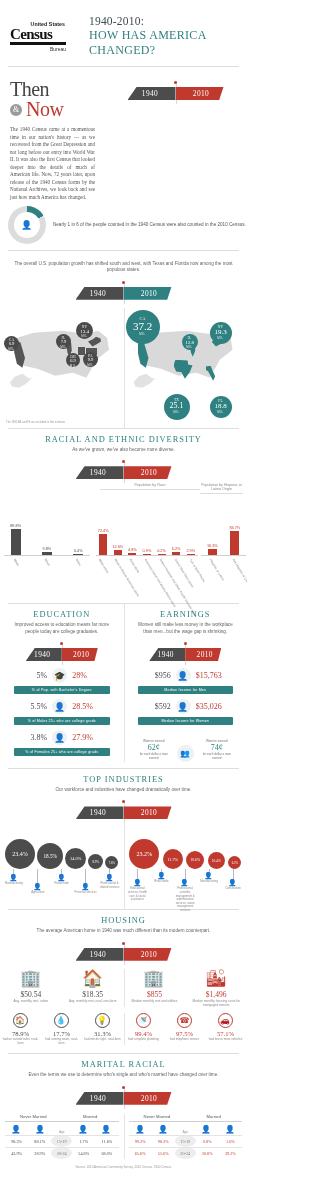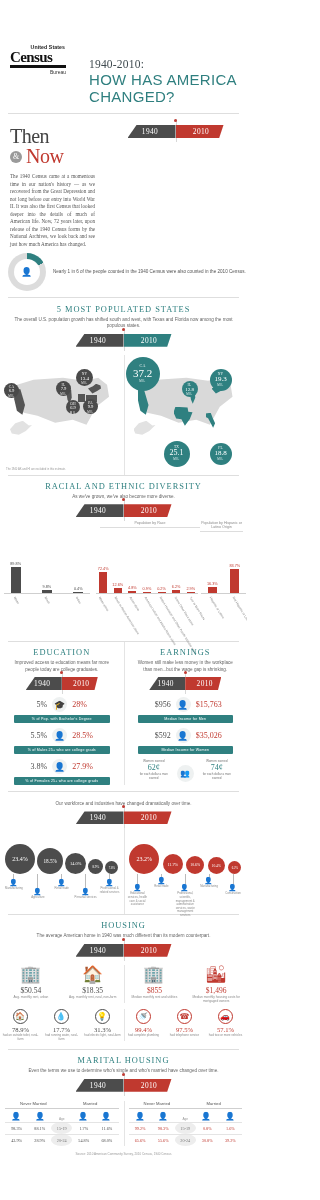--- a/index.html
+++ b/index.html
@@ -11,31 +11,31 @@
   }
   body { width: 247px; height: 1200px; overflow: hidden; position: relative; }
 
   
   .header { padding: 12px 10px 8px 10px; display: flex; align-items: center; gap: 23px; }
   .logo { width: 56px; flex: 0 0 56px; padding-top: 2px; }
   .logo-top { font-size: 5.2px; font-weight: bold; color: #222; letter-spacing: .1px; text-align: right; padding-right: 1px;}
   .logo-main { font-size: 15px; font-weight: bold; color: #111; letter-spacing: -.6px; line-height: 14px; font-family: "Liberation Serif", serif; }
   .logo-rule { height: 3px; background: #111; margin: 1px 0 1px 0; }
   .logo-bot { font-size: 5px; color: #333; text-align: right; }
-  .head-titles { padding-top: 3px; margin-top: 43px; }
+  .head-titles { padding-top: 3px; }
   .head-t1 { font-family: "Liberation Serif", serif; font-size: 11.5px; color: #3f4a4f; letter-spacing: .2px; }
-  .head-t2 { font-family: Liberation Sans, sans-serif; font-size: 15px; color: #2f7f7f; letter-spacing: .3px; margin-top: 1px; }
+  .head-t2 { font-family: Liberation Serif, serif; font-size: 12px; color: #2f7f7f; letter-spacing: .3px; margin-top: 1px; }
 
   .hr { height: 1px; background: #dedede; margin: 0 8px; }
 
   
   .sect-title { text-align: center; font-family: "Liberation Serif", serif; font-size: 8.4px; color: #2f8080; letter-spacing: 1px; }
   .sect-sub { text-align: center; font-size: 4.6px; color: #666; line-height: 6.4px; margin: 3px 14px 0 14px; }
 
-  .ribbon-wrap { position: relative; height: 20px; margin-top: 1px; text-decoration: underline; }
+  .ribbon-wrap { position: relative; height: 20px; margin-top: 10px; text-decoration: underline; }
   .ribbon-wrap .cl { position: absolute; left: 50%; top: -3px; width: 1px; height: 23px; background: #d8d8d8; }
   .ribbon-wrap .dot { position: absolute; left: 50%; top: -3px; width: 3px; height: 3px; margin-left: -1.5px; border-radius: 50%; background: #c13b33; }
   .rib { position: absolute; top: 3px; height: 13px; line-height: 13px; font-family: "Liberation Serif", serif; font-size: 7.4px; color: #fff; text-align: center; letter-spacing: .4px; }
   .rib.left { right: 50%; width: 48px; background: #4c4c4c;
     clip-path: polygon(9px 0, 100% 0, 100% 100%, 0 100%); padding-right: 3px; }
   .rib.right { left: 50%; width: 48px; background: #c0392f;
     clip-path: polygon(0 0, 100% 0, 91% 100%, 0 100%); padding-left: 3px; }
   .rib.right.teal { background: #2f8080; }
 
   
@@ -126,21 +126,21 @@
 
   
   .two-col { display:flex; position:relative; }
   .col { width:50%; padding: 0 6px; }
   .stat-row { display:flex; align-items:center; justify-content:center; gap:5px; margin-top:5px; }
   .stat-old { font-family:"Liberation Serif", serif; font-size:8px; color:#4c4c4c; min-width:30px; text-align:right; }
   .stat-new { font-family:"Liberation Serif", serif; font-size:8px; color:#c0392f; min-width:34px; text-align:left; }
   .stat-ic { width:15px; height:15px; border-radius:50%; background:#eef1f1; display:flex;align-items:center;justify-content:center;
      font-size:9px; color:#2f8080; flex:0 0 15px;}
   .stat-bar { margin:3px 8px 0 8px; background:#2f8080; color:#fff; font-size:3.6px; text-align:center; padding:2px 0; border-radius:1px; letter-spacing:.2px;}
-  .cents-row { display:flex; justify-content:center; align-items:flex-start; gap:4px; margin-top:5px; }
+  .cents-row { display:flex; justify-content:center; align-items:flex-start; gap:4px; margin-top:14px; }
   .cents { text-align:center; width:38px; }
   .cents .cap { font-size:3.2px; color:#777; }
   .cents .big { font-family:"Liberation Serif", serif; font-size:8px; color:#2f8080; line-height:9px;}
   .cents .sub { font-size:3px; color:#777; line-height:4px; }
   .cents-ic { width:17px;height:17px;border-radius:50%;background:#eef1f1;display:flex;align-items:center;justify-content:center;
     font-size:8px;color:#2f8080;margin-top:6px; flex:0 0 17px;}
 
   
   .ind-head { display:flex; text-align:center; margin-top:5px; }
   .ind-head > div { width:50%; }
@@ -232,21 +232,20 @@
 <div class="donut-row">
   <div class="donut">
     <div class="donut-icon">👤</div>
   </div>
   <div class="donut-txt">Nearly 1 in 6 of the people counted in the 1940 Census were also counted in the 2010 Census.</div>
 </div>
 
 <div class="hr" style="margin-top:6px"></div>
 
 <div style="padding-top:7px">
-  <div class="sect-title">5 MOST POPULATED STATES</div>
   <div class="sect-sub">The overall U.S. population growth has shifted south and west, with Texas and Florida now among the most populous states.</div>
   <div class="ribbon-wrap">
     <div class="cl"></div>
       <div class="dot"></div>
     <div class="rib left">1940</div>
     <div class="rib right teal">2010</div>
   </div>
 
   <div class="maps">
     <div class="vdiv"></div>
@@ -527,20 +526,21 @@
         <div class="big">74¢</div>
         <div class="sub">for each dollar a man earned</div>
       </div>
     </div>
   </div>
 </div>
 
 <div class="hr" style="margin-top:6px"></div>
 
 <div style="padding-top:6px; position:relative">
+  <div class="sect-title">TOP INDUSTRIES</div>
   <div class="sect-sub">Our workforce and industries have changed dramatically over time.</div>
   <div class="ribbon-wrap">
     <div class="cl"></div>
       <div class="dot"></div>
     <div class="rib left">1940</div>
     <div class="rib right">2010</div>
   </div>
 
 
   <div style="display:flex; position:relative;">
@@ -709,21 +709,21 @@
       <div class="amen-circ">🚗</div>
       <div class="amen-val">57.1%</div>
       <div class="amen-cap">had two or more vehicles</div>
     </div>
   </div>
 </div>
 
 <div class="hr" style="margin-top:8px"></div>
 
 <div style="padding-top:6px">
-  <div class="sect-title">MARITAL HOUSING</div>
+  <div class="sect-title">MARITAL RACIAL</div>
   <div class="sect-sub">Even the terms we use to determine who's single and who's married have changed over time.</div>
   <div class="ribbon-wrap">
     <div class="cl"></div>
       <div class="dot"></div>
     <div class="rib left">1940</div>
     <div class="rib right">2010</div>
   </div>
 
   <div class="mar" style="position:relative">
     <div class="vdiv"></div>

